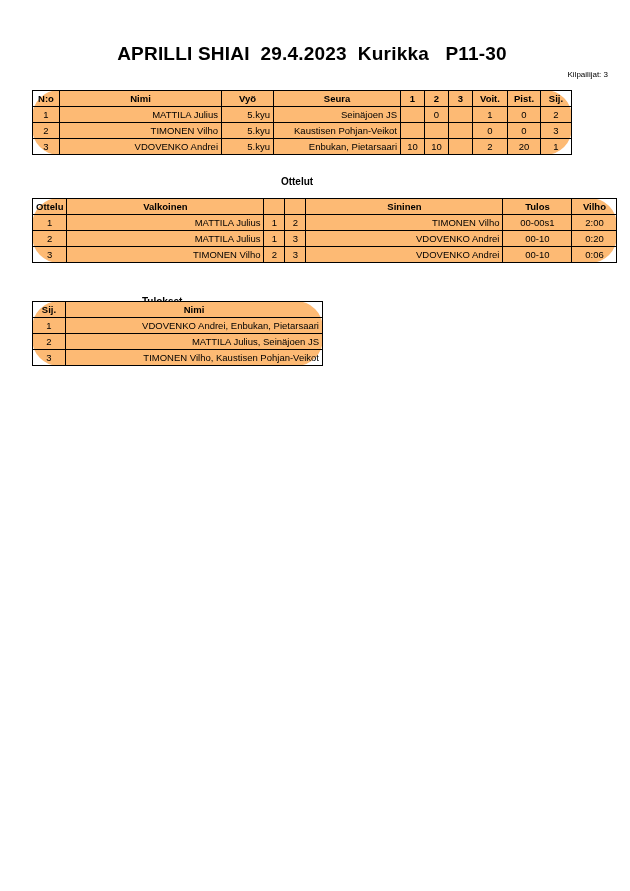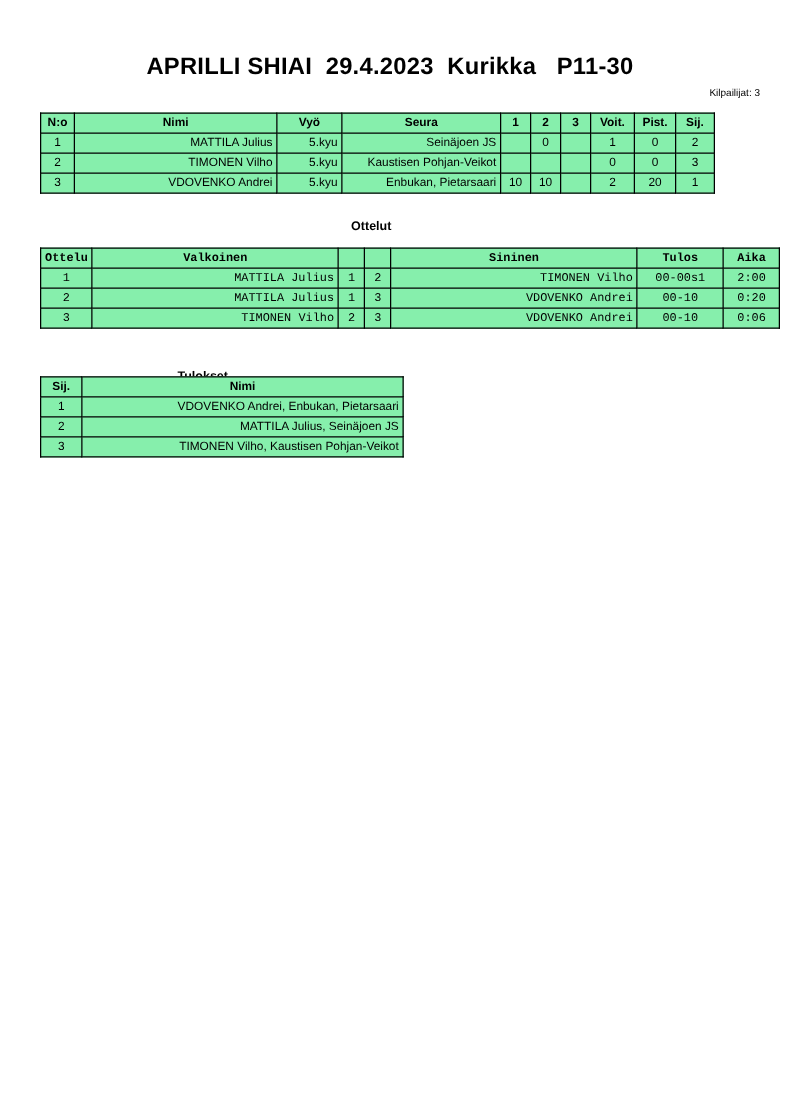--- a/index.html
+++ b/index.html
@@ -68,21 +68,22 @@
     top: 70px;
     font-size: 8px;
     white-space: nowrap;
   }
 
   
   table.grid {
     position: absolute;
     border-collapse: collapse;
     font-size: 9.5px;
-    background: #86efac;
+    background: #fdba74;
+    border-radius: 27px;
   }
   table.grid th, table.grid td {
     border: 1px solid #000000;
     padding: 0 3px;
     height: 15px;
     line-height: 15px;
     vertical-align: middle;
     white-space: nowrap;
     overflow: hidden;
   }
@@ -105,21 +106,20 @@
   #tbl-kilpailijat th.h-seura { width: 120px; }
   #tbl-kilpailijat th.h-m     { width: 17px; }
   #tbl-kilpailijat th.h-voit  { width: 28px; }
   #tbl-kilpailijat th.h-pist  { width: 26px; }
   #tbl-kilpailijat th.h-sij   { width: 24px; }
 
   
   #tbl-ottelut {
     left: 32px;
     top: 198px;
-    font-family: Liberation Mono, monospace;
   }
   #tbl-ottelut th.h-ottelu    { width: 22px; }
   #tbl-ottelut th.h-valkoinen { width: 190px; }
   #tbl-ottelut th.h-pw        { width: 14px; }
   #tbl-ottelut th.h-pb        { width: 14px; }
   #tbl-ottelut th.h-sininen   { width: 190px; }
   #tbl-ottelut th.h-tulos     { width: 62px; }
   #tbl-ottelut th.h-aika      { width: 38px; }
 
   
@@ -200,21 +200,21 @@
 
   <table class="grid" id="tbl-ottelut">
     <thead>
       <tr>
         <th class="h-ottelu">Ottelu</th>
         <th class="h-valkoinen">Valkoinen</th>
         <th class="h-pw"></th>
         <th class="h-pb"></th>
         <th class="h-sininen">Sininen</th>
         <th class="h-tulos">Tulos</th>
-        <th class="h-aika">Aika</th>
+        <th class="h-aika">Vilho</th>
       </tr>
     </thead>
     <tbody>
       <tr>
         <td class="c">1</td>
         <td class="l">MATTILA Julius</td>
         <td class="c">1</td>
         <td class="c">2</td>
         <td class="l">TIMONEN Vilho</td>
         <td class="c">00-00s1</td>

